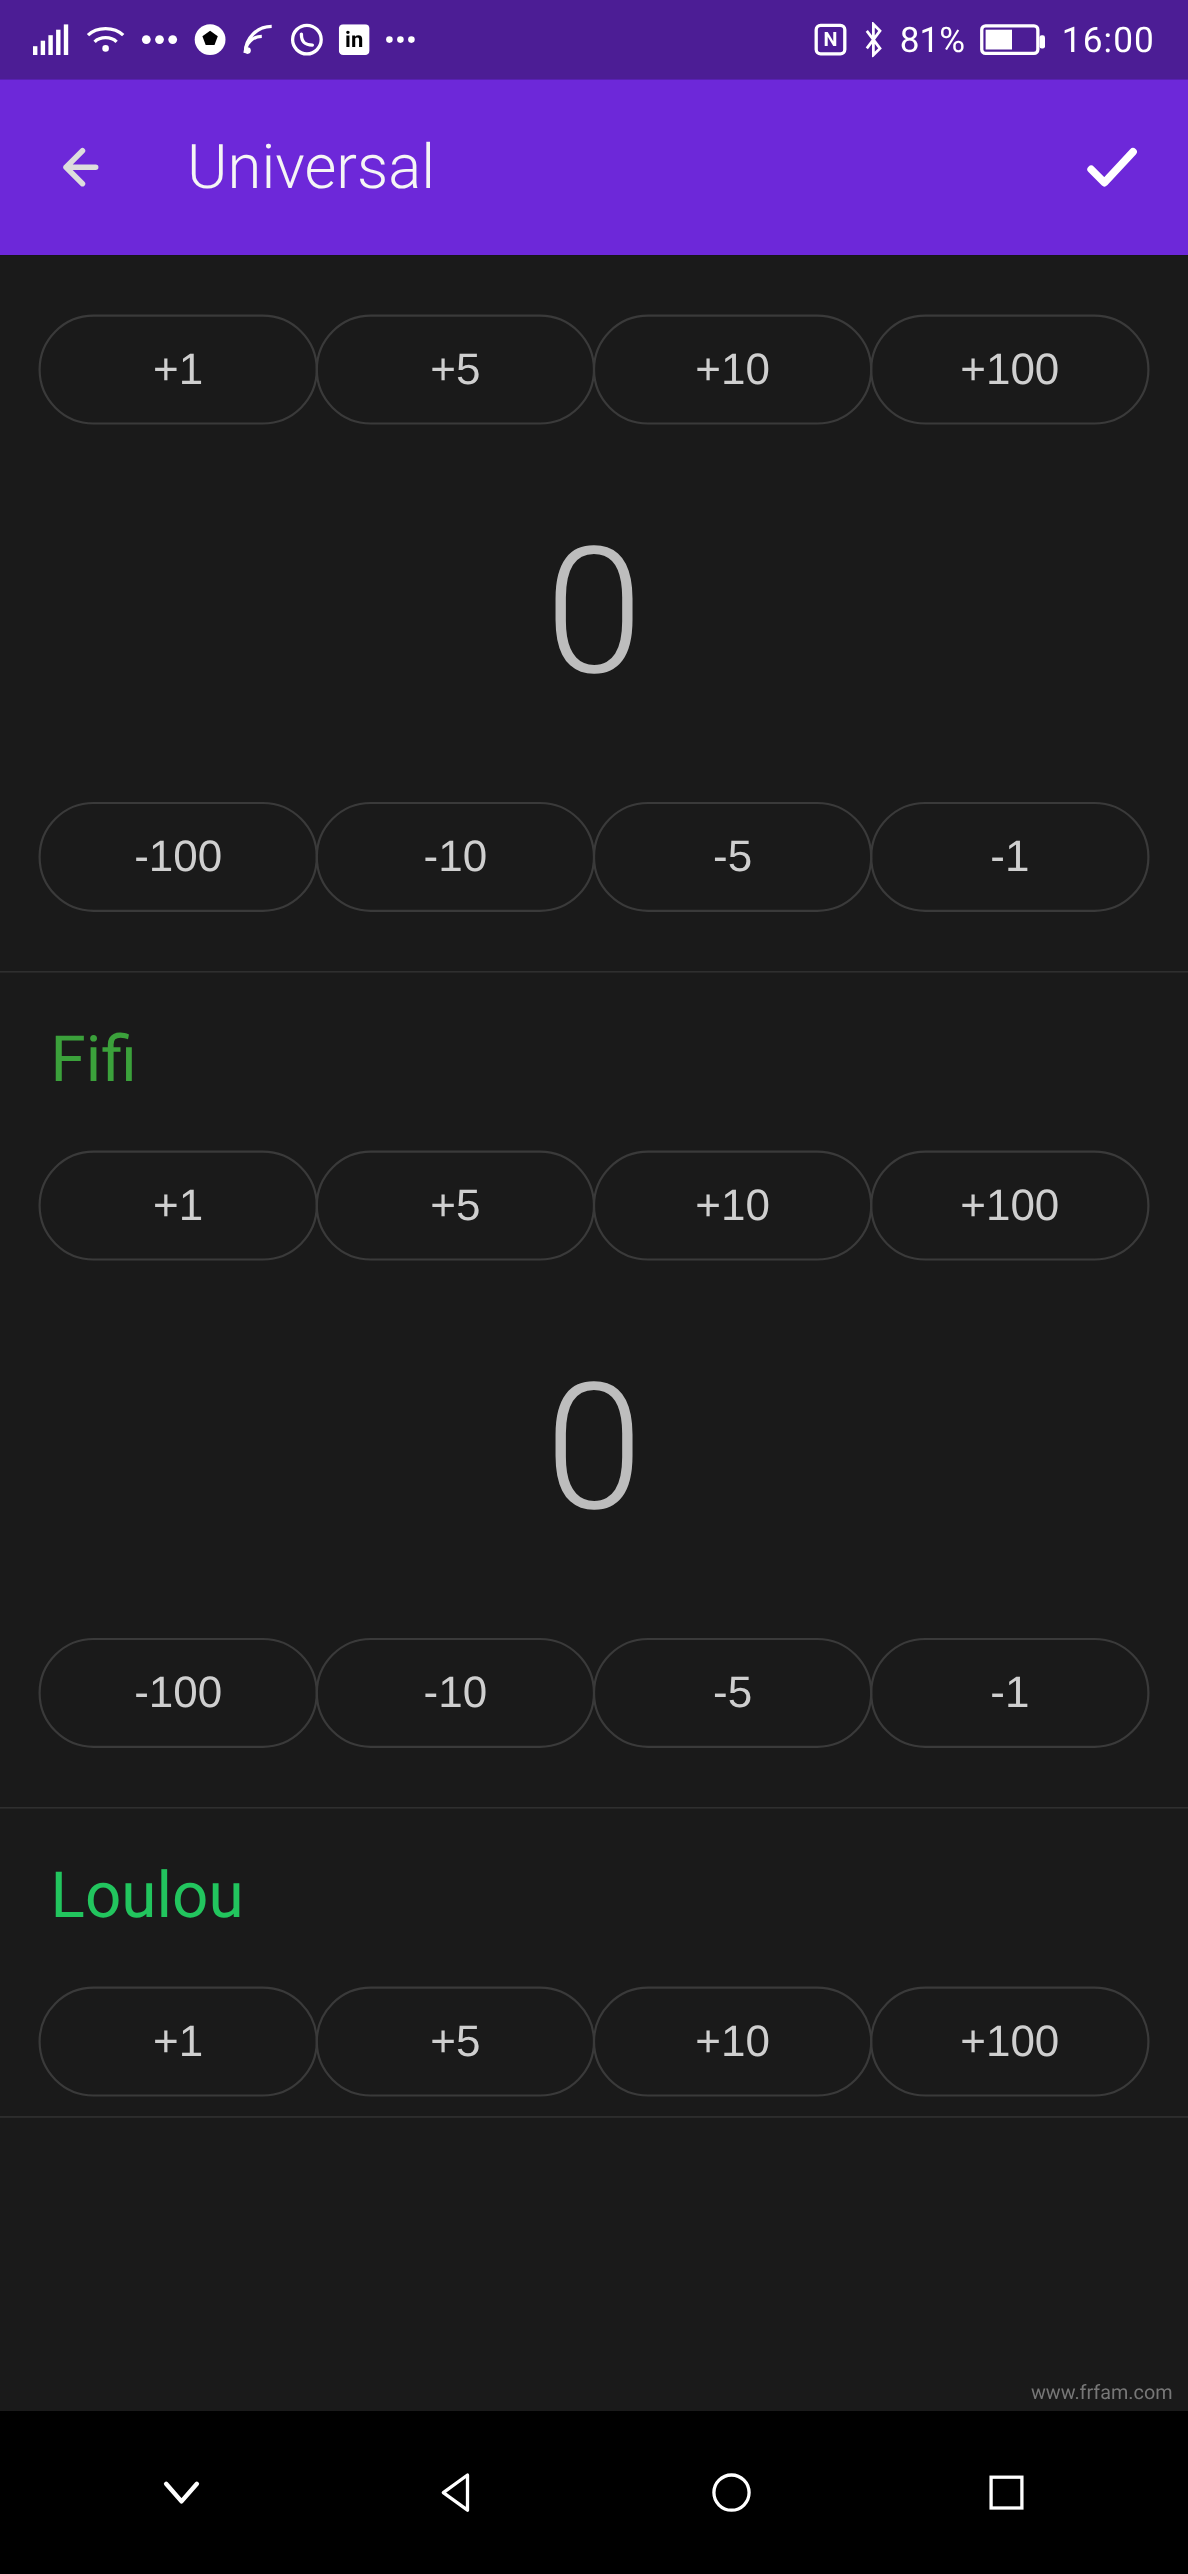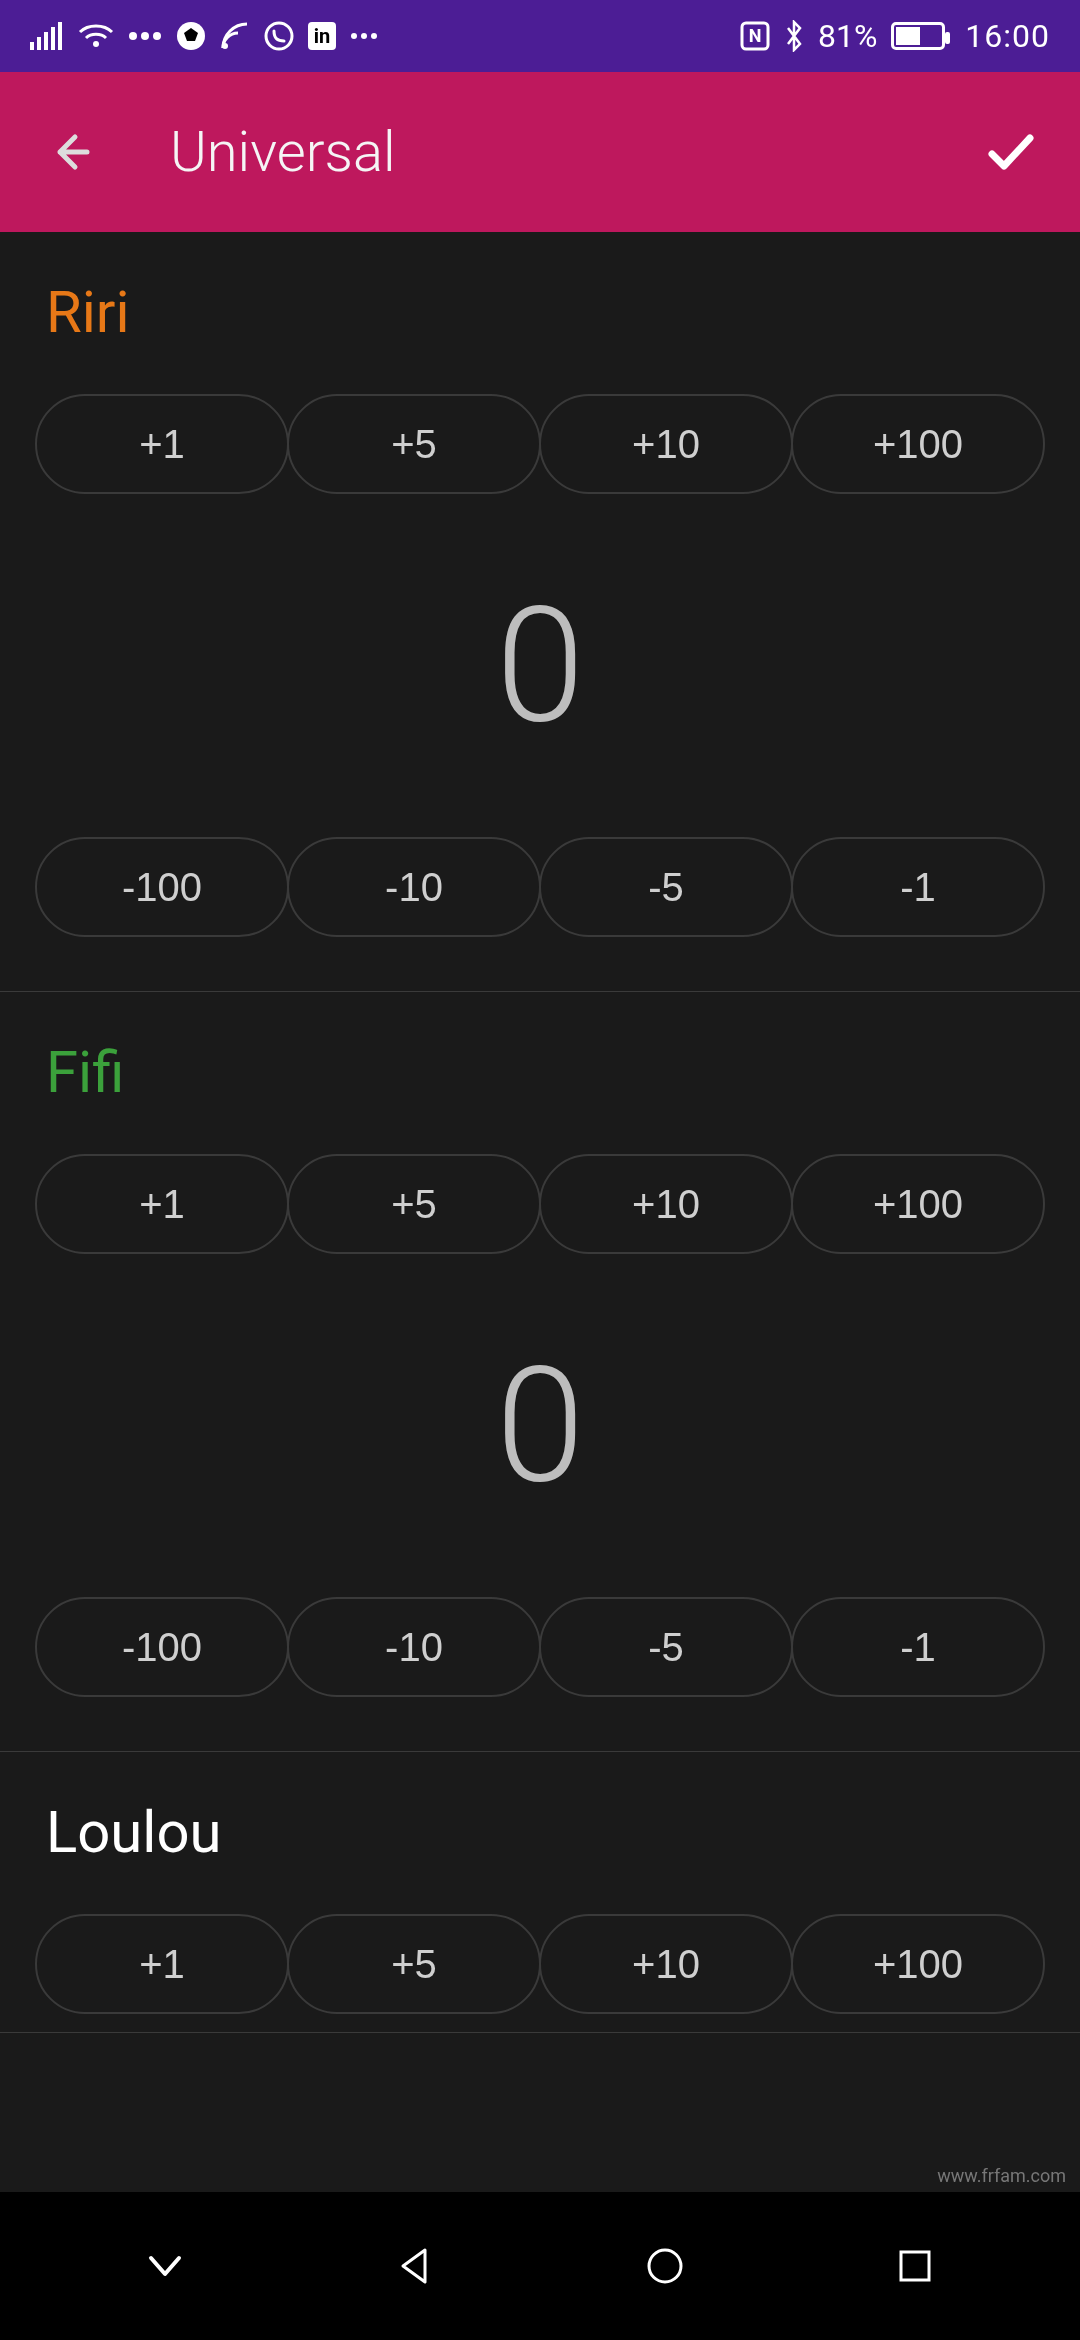--- a/index.html
+++ b/index.html
@@ -20,21 +20,21 @@
     padding: 0 30px;
     font-size: 32px;
     color: #fff;
   }
   .status-left, .status-right { display: flex; align-items: center; gap: 14px; }
   .status-right .time { margin-left: 6px; letter-spacing: 1px; }
   .sb-icon { display:inline-flex; }
 
   .app-bar {
     height: 160px;
-    background: #be185d;
+    background: #6d28d9;
     display: flex;
     align-items: center;
     padding: 0 40px;
   }
   .app-title {
     font-size: 56px;
     font-weight: 300;
     color: #f5f5f5;
     margin-left: 70px;
     flex: 1;
@@ -208,21 +208,20 @@
   <div class="icon-btn">
     <svg width="56" height="56" viewBox="0 0 56 56">
         <path d="M10 30 L22 42 L48 14" stroke="#fff" stroke-width="7" fill="none" stroke-linecap="round" stroke-linejoin="round"></path>
       </svg>
   </div>
 </div>
 
 <div class="content">
 
   <div class="player-block">
-    <div class="player-name" style="color:#E77817">Riri</div>
     <div class="pill-row">
       <button class="pill">+1</button>
       <button class="pill">+5</button>
       <button class="pill">+10</button>
       <button class="pill">+100</button>
     </div>
     <div class="score">0</div>
     <div class="pill-row">
       <button class="pill">-100</button>
       <button class="pill">-10</button>
@@ -244,21 +243,21 @@
     <div class="pill-row">
       <button class="pill">-100</button>
       <button class="pill">-10</button>
       <button class="pill">-5</button>
       <button class="pill">-1</button>
     </div>
     <div style="height:36px"></div>
   </div>
 
   <div class="player-block">
-    <div class="player-name" style="color:#ffffff">Loulou</div>
+    <div class="player-name" style="color:#22c55e">Loulou</div>
     <div class="pill-row">
       <button class="pill">+1</button>
       <button class="pill">+5</button>
       <button class="pill">+10</button>
       <button class="pill">+100</button>
     </div>
   </div>
 
 </div>
 

